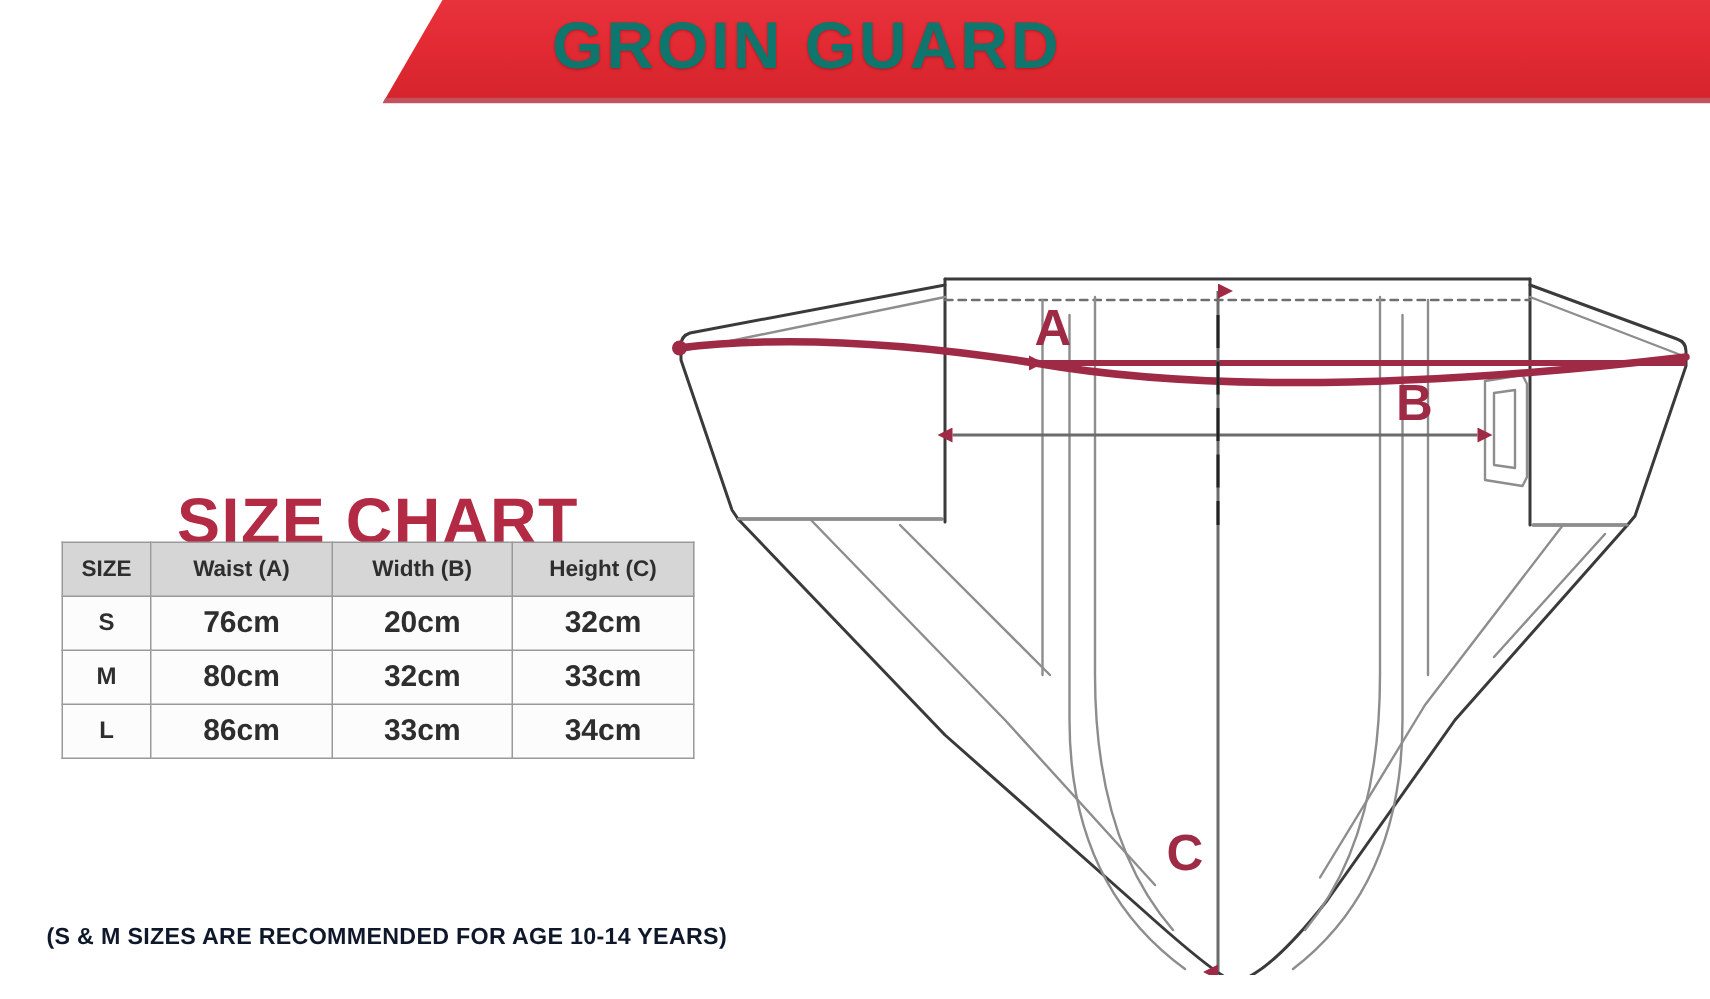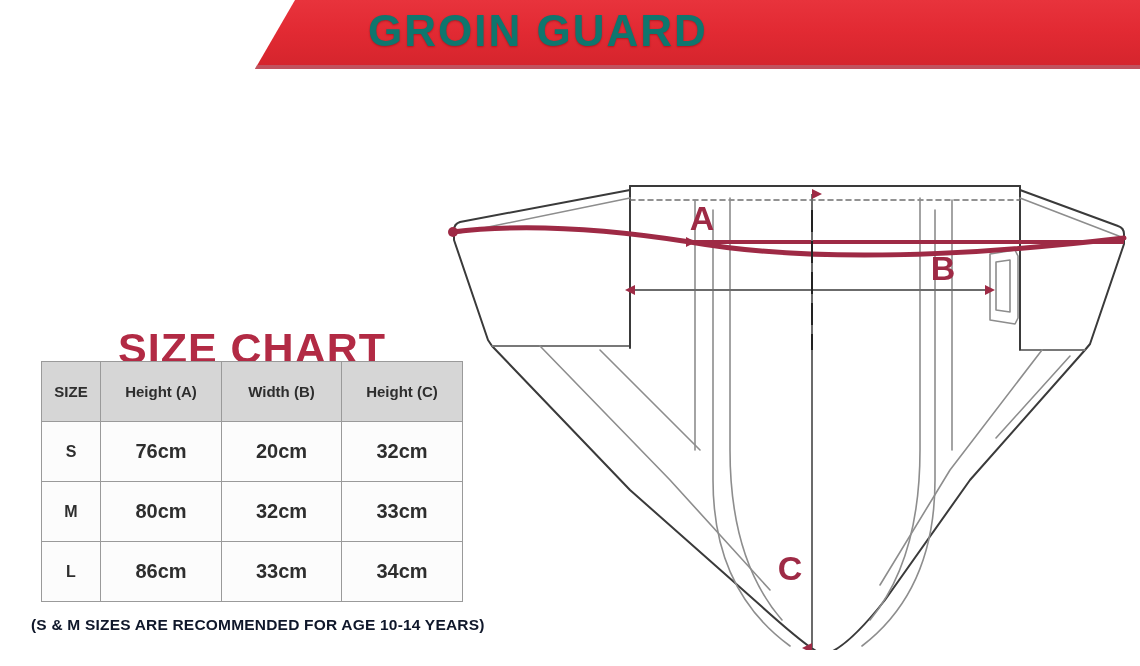--- a/index.html
+++ b/index.html
@@ -81,21 +81,21 @@
     width: 421px;
     border-collapse: collapse;
     font-family: "Liberation Sans", sans-serif;
     table-layout: fixed;
   }
   #size-table td, #size-table th {
     border: 1px solid #9a9a9a;
     text-align: center;
     font-weight: bold;
     color: #2e2e2e;
-    padding: 12px;
+    padding: 0;
     height: 35px;
     vertical-align: middle;
   }
   #size-table thead th {
     background: #d6d6d6;
     font-size: 15px;
   }
   #size-table tbody td {
     background: #fcfcfc;
     font-size: 20px;
@@ -150,21 +150,21 @@
 <table id="size-table">
   <colgroup>
     <col class="c-size">
       <col class="c-waist">
       <col class="c-width">
       <col class="c-height">
   </colgroup>
   <thead>
     <tr>
       <th>SIZE</th>
-      <th>Height (A)</th>
+      <th>Waist (A)</th>
       <th>Width (B)</th>
       <th>Height (C)</th>
     </tr>
   </thead>
   <tbody>
     <tr>
       <td>S</td>
       <td>76cm</td>
       <td>20cm</td>
       <td>32cm</td>

